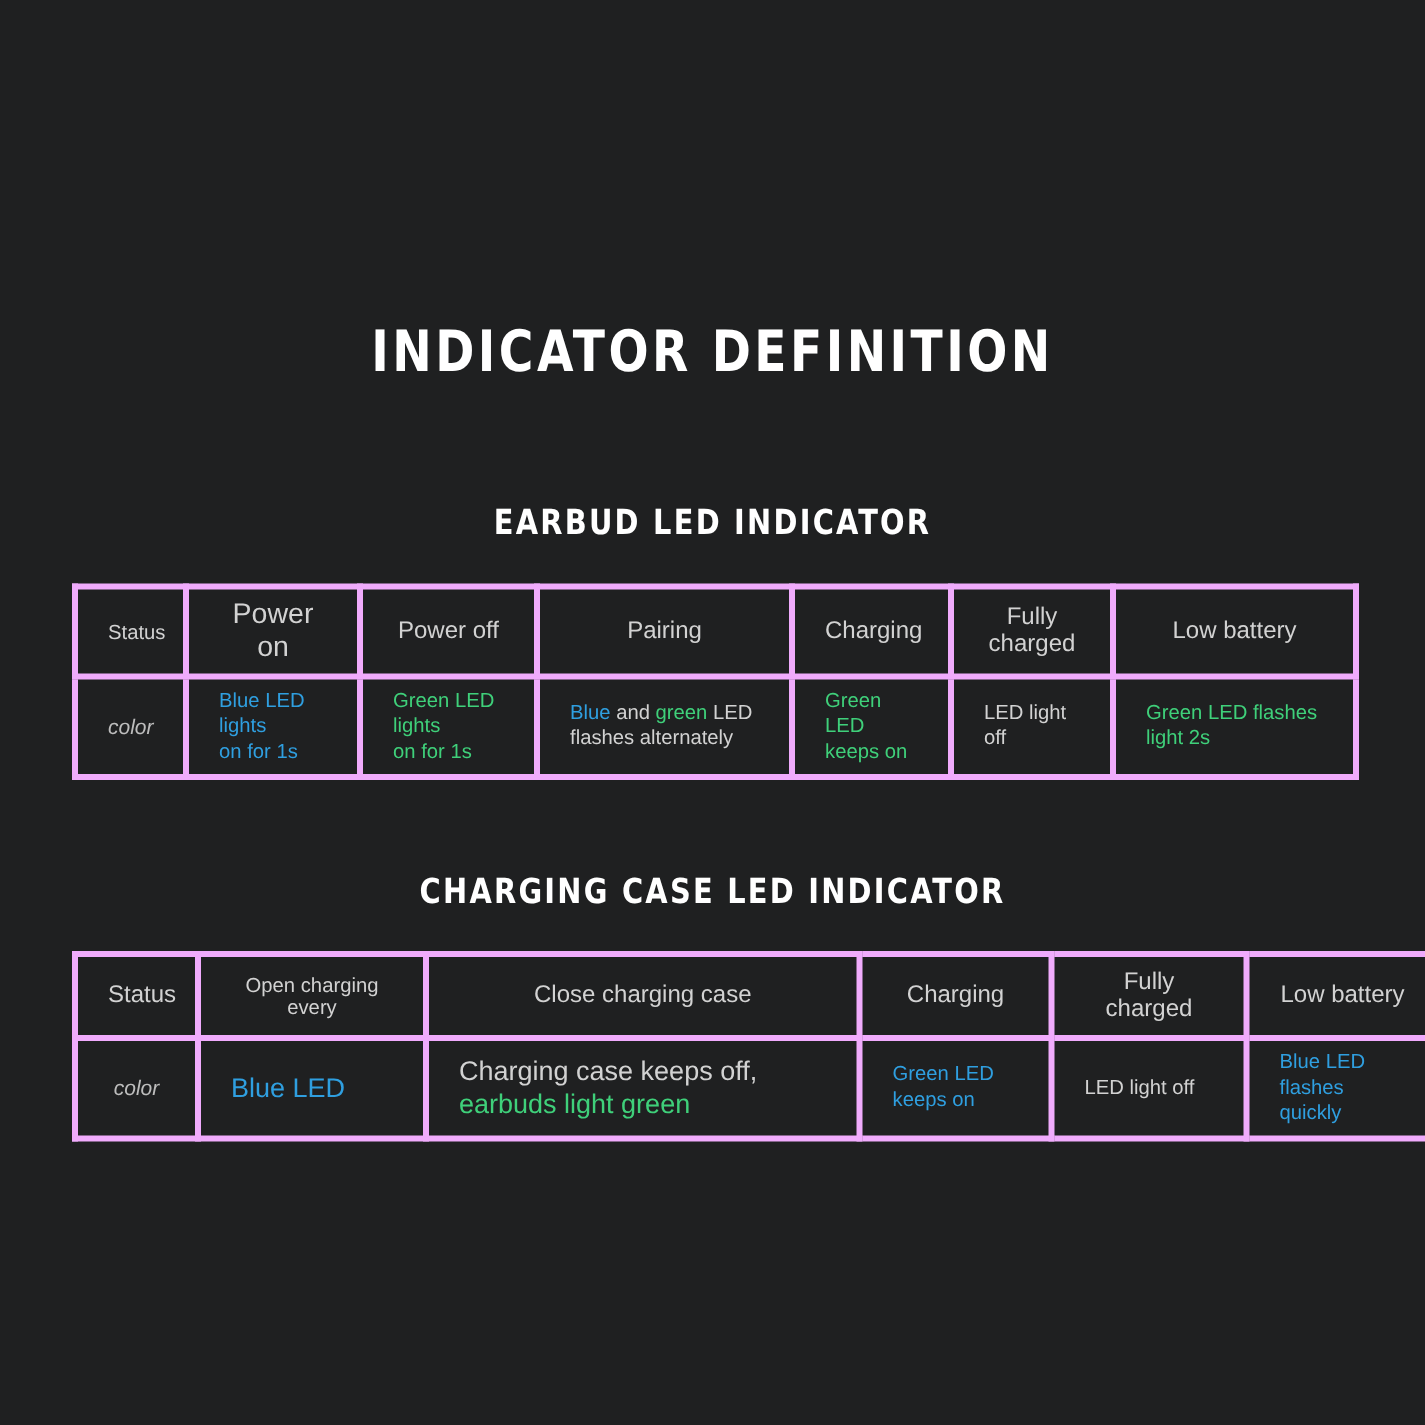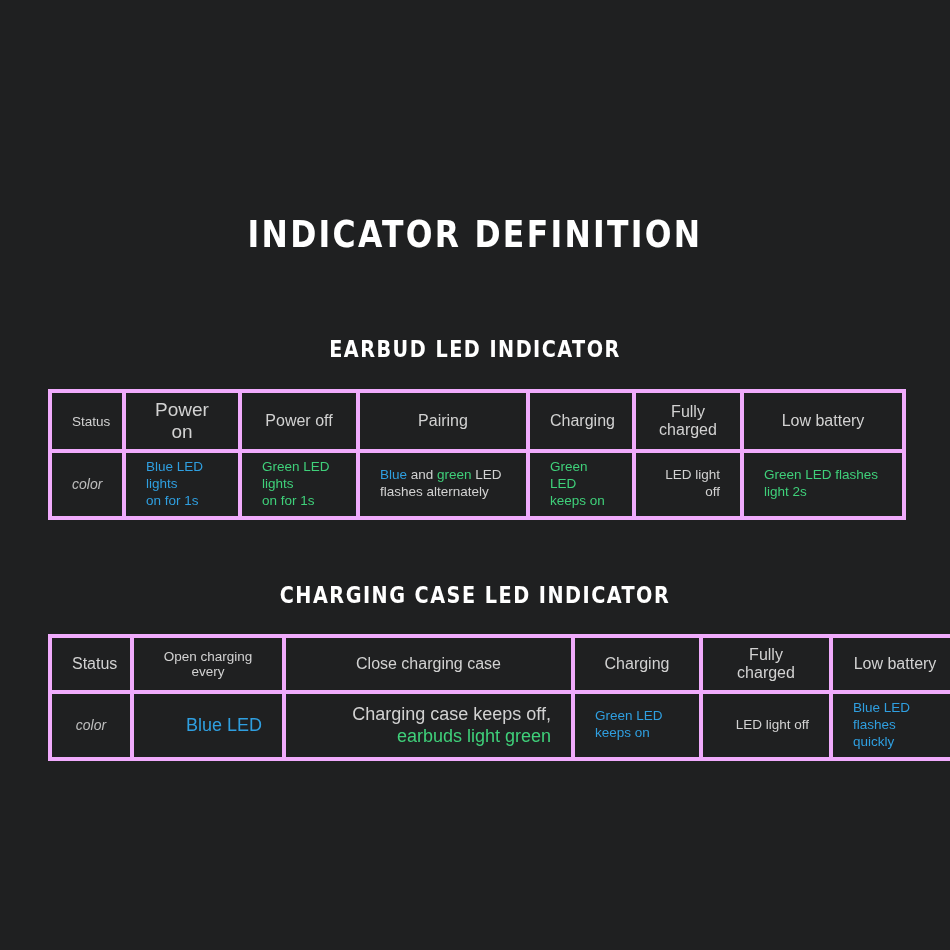--- a/index.html
+++ b/index.html
@@ -69,21 +69,21 @@
     text-align: center;
     color: #bdbdbd;
     font-size: 14px;
     font-style: italic;
   }
   .val-cell {
     font-size: 13.5px;
     line-height: 1.25;
     color: #d2d2d2;
   }
-  .val-cell.center { text-align: right; }
+  .val-cell.center { text-align: left; }
   .val-cell.big { font-size: 18px; }
   .blue  { color: #2f9fe0; margin-top: 12px; }
   .green { color: #3fd07a; }
   .grey  { color: #d2d2d2; }
 
   
   #earbud-table {
     top: 389px;
     left: 48px;
     width: 854px;

